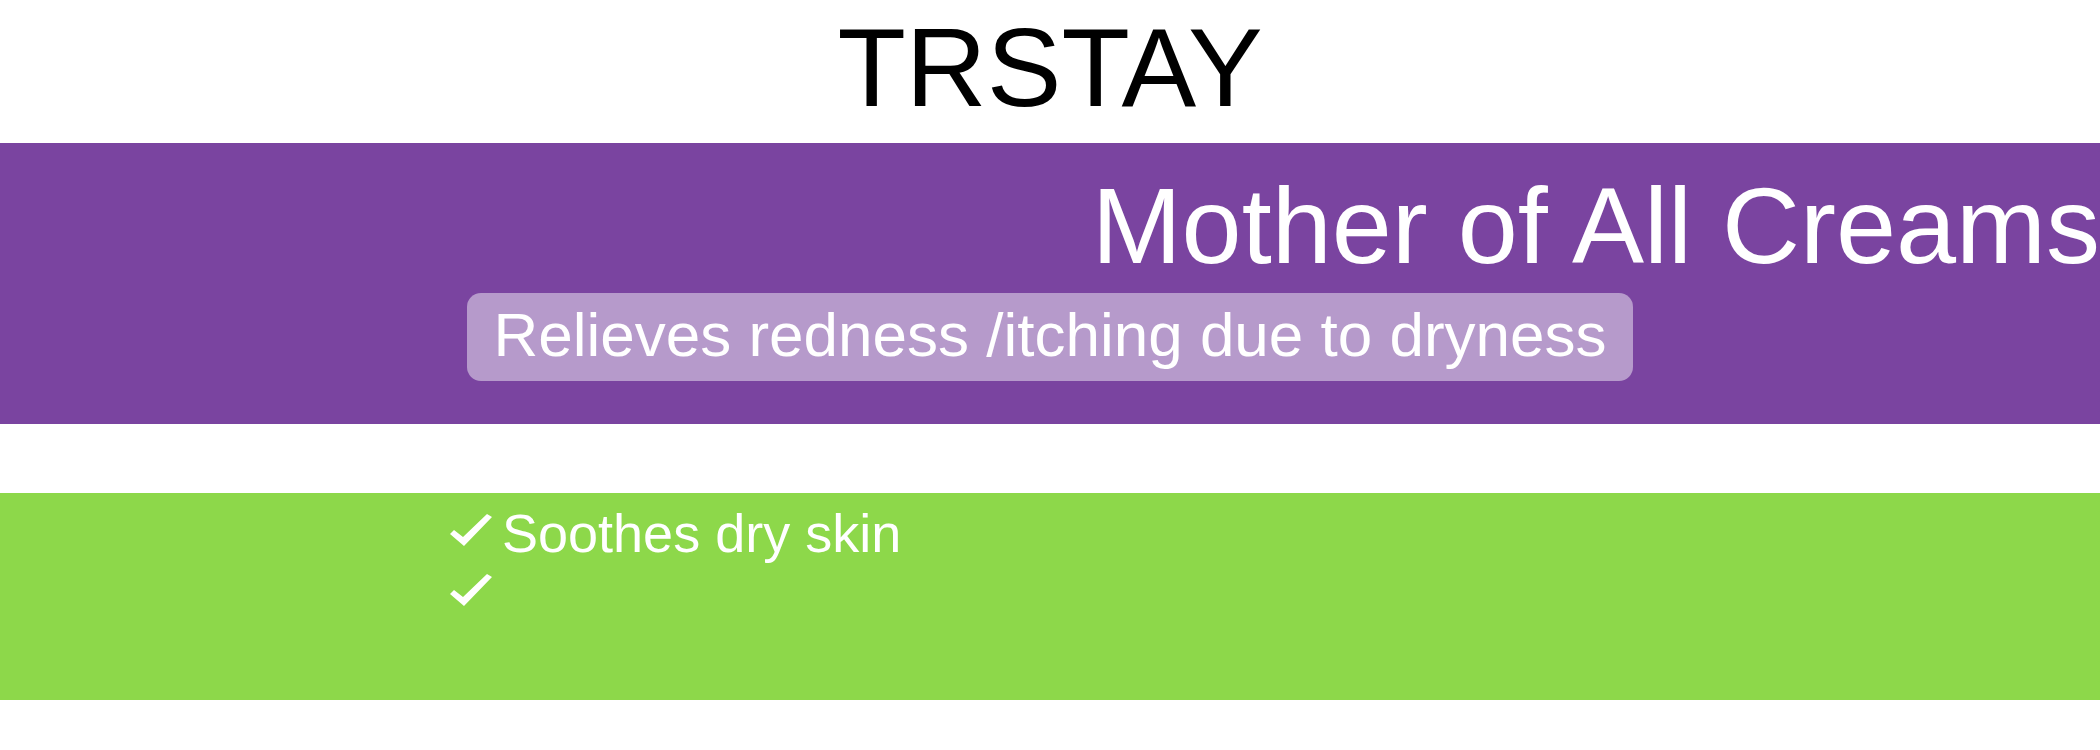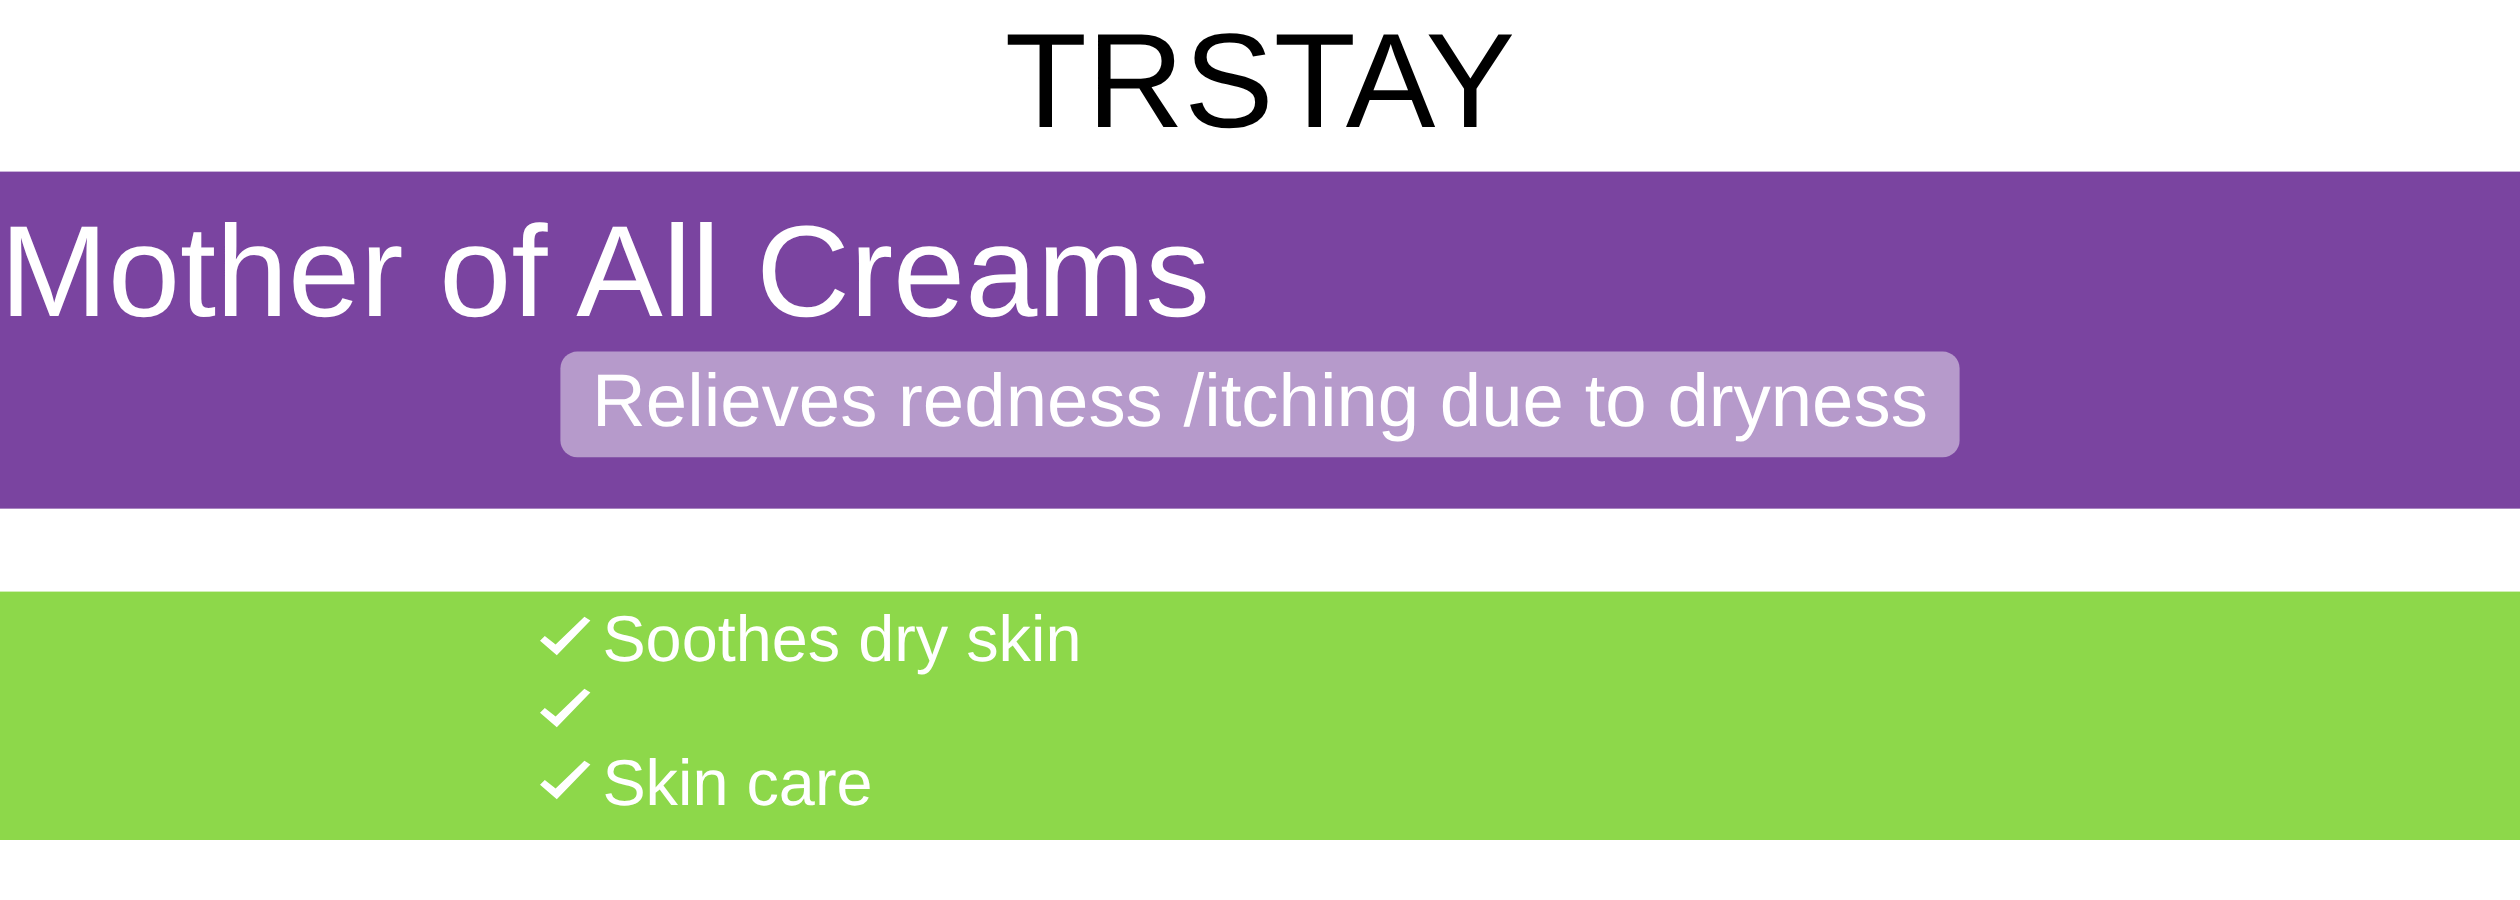--- a/index.html
+++ b/index.html
@@ -51,21 +51,21 @@
     top: 143px;
     width: 2100px;
     height: 281px;
     background: #7a44a0;
   }
   .headline {
     position: absolute;
     left: 0;
     top: 18px;
     width: 2100px;
-    text-align: left;
+    text-align: right;
     font-family: "Liberation Sans", sans-serif;
     font-size: 108px;
     font-weight: 400;
     line-height: 130px;
     color: #ffffff;
     white-space: nowrap;
   }
   .tagline-wrap {
     position: absolute;
     left: 0;
@@ -177,26 +177,18 @@
         </span>
         <span class="benefit-text">Soothes dry skin</span>
       </li>
       <li class="benefit-item">
         <span class="check-icon">
           <svg width="50" height="40" viewBox="0 0 50 40" aria-hidden="true">
             <path d="M4 21 L18 33 L46 4 L41 1 L17 24 L8 17 Z" fill="#ffffff"></path>
           </svg>
         </span>
       </li>
-      <li class="benefit-item">
-        <span class="check-icon">
-          <svg width="50" height="40" viewBox="0 0 50 40" aria-hidden="true">
-            <path d="M4 21 L18 33 L46 4 L41 1 L17 24 L8 17 Z" fill="#ffffff"></path>
-          </svg>
-        </span>
-        <span class="benefit-text">Skin care</span>
-      </li>
     </ul>
   </div>
 
   <div class="bottom-strip"></div>
 
 </div>
 
 </body></html>

